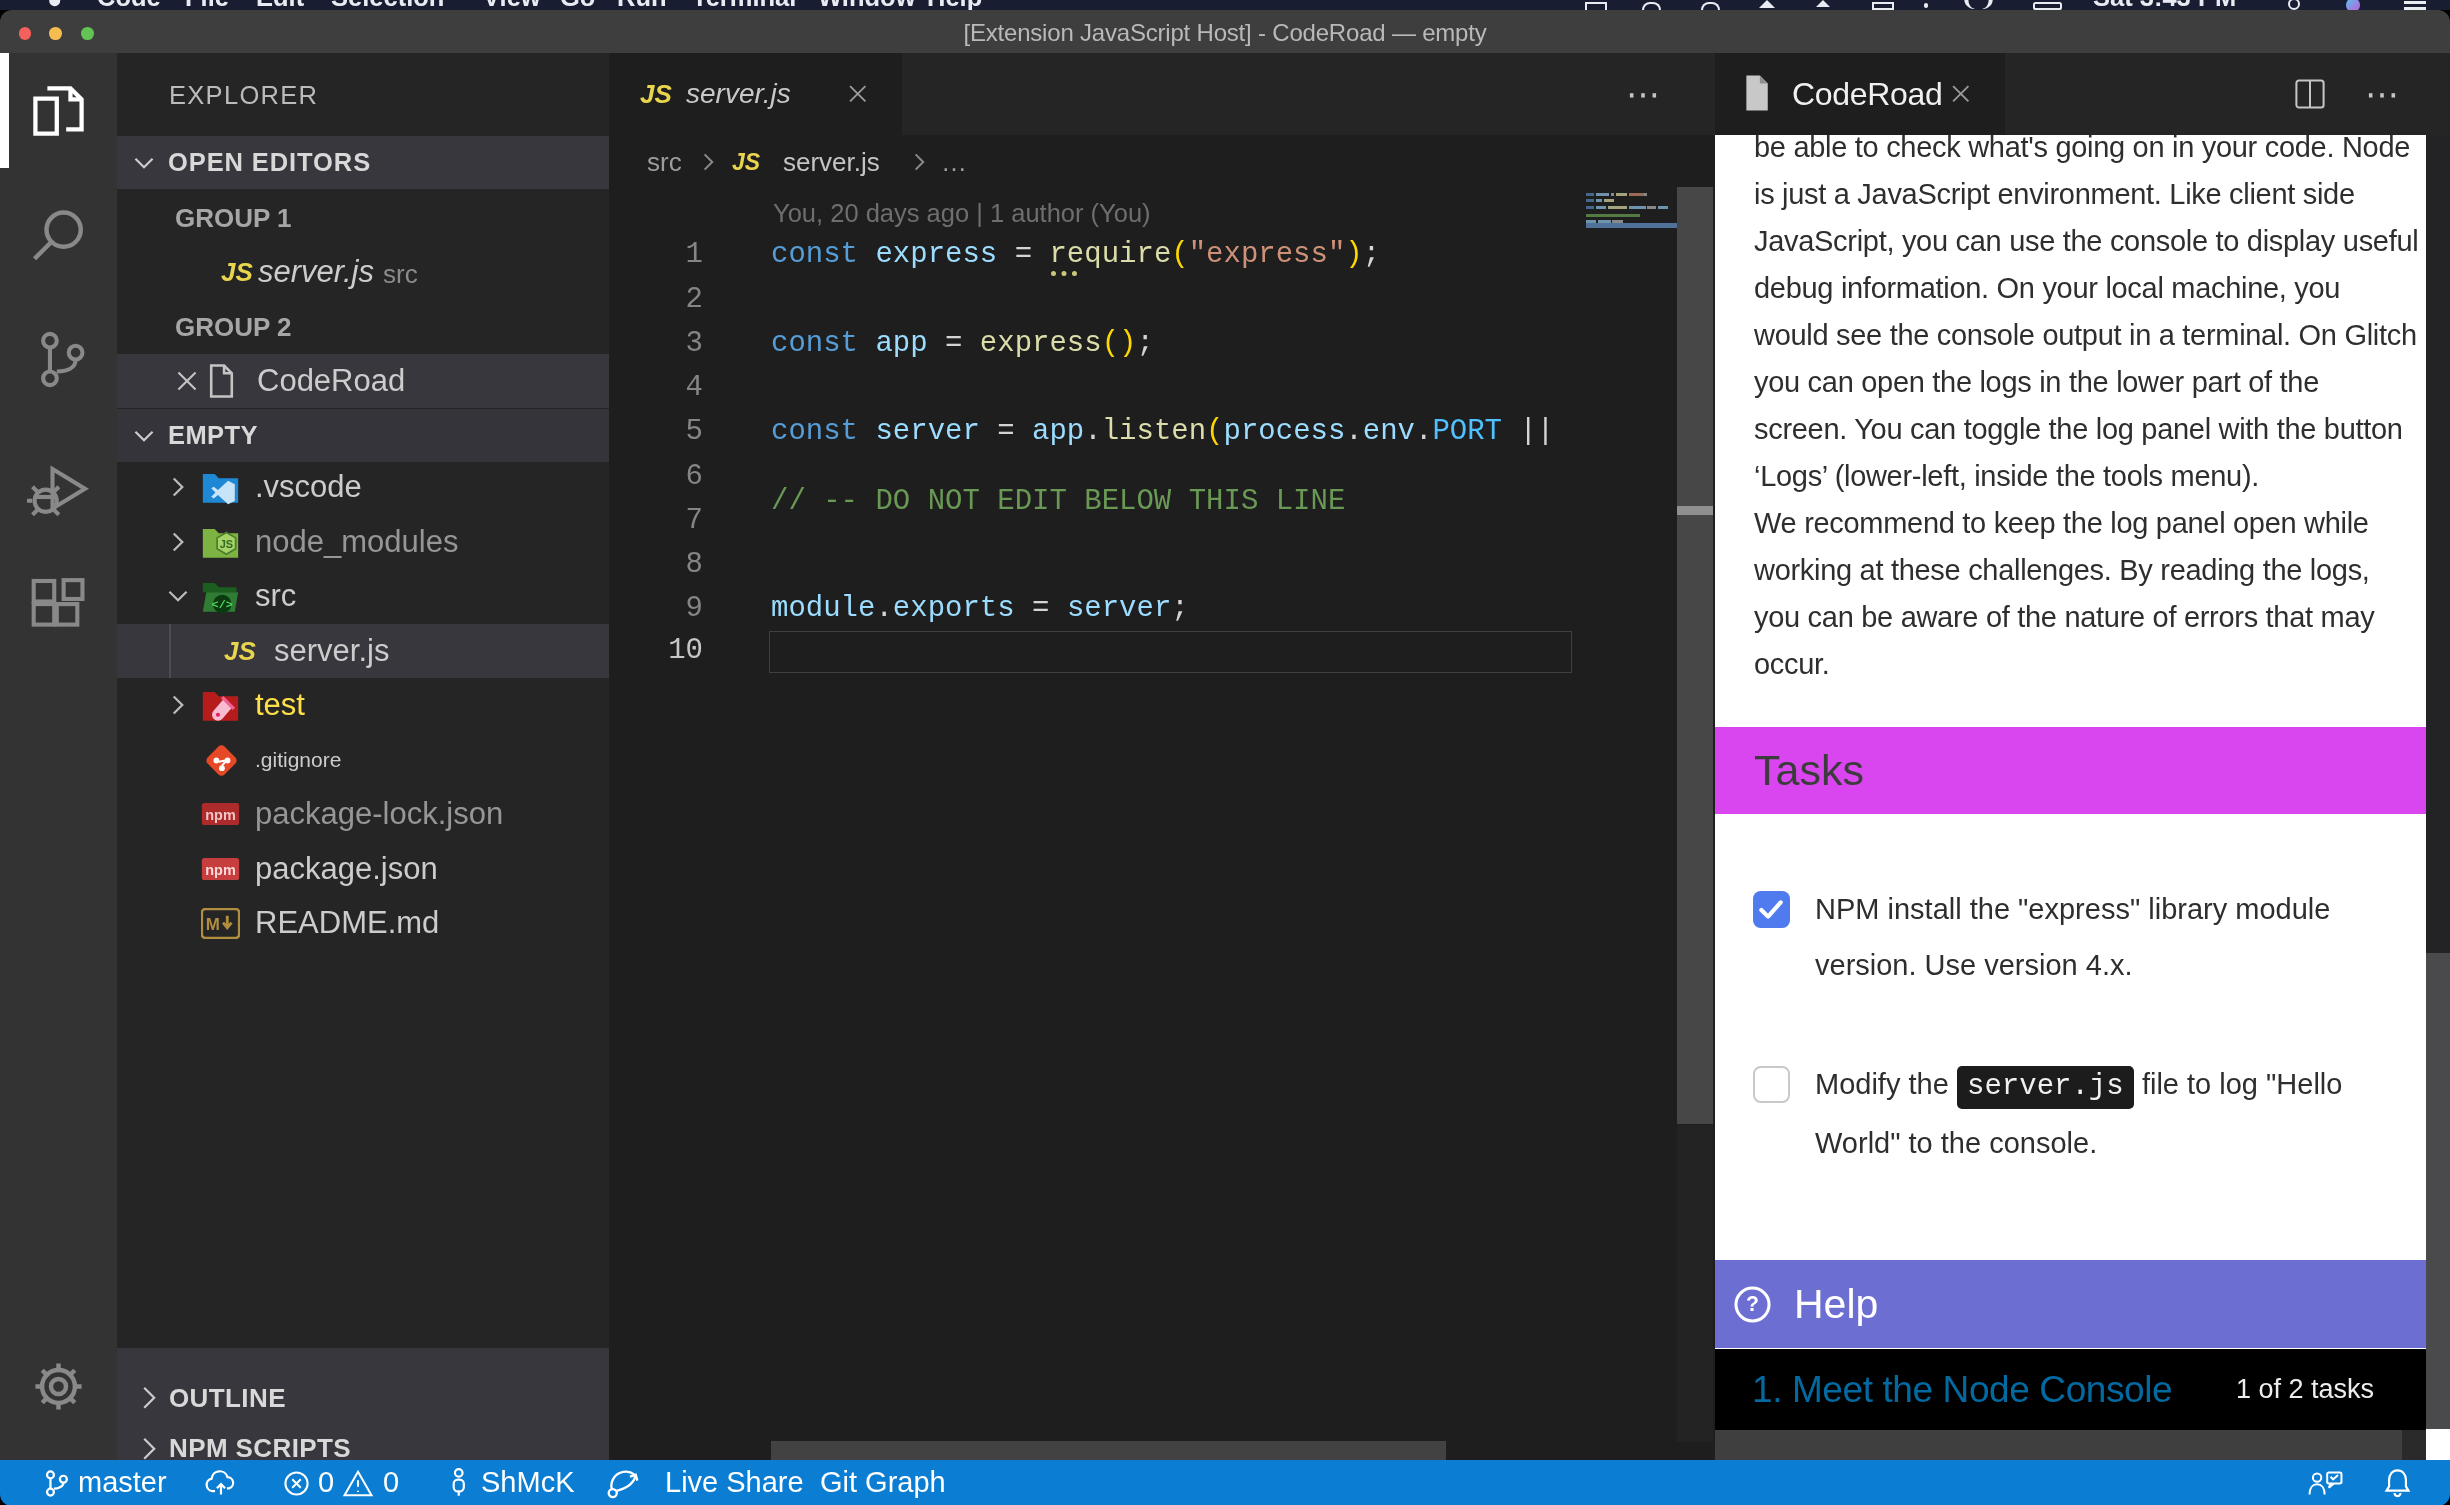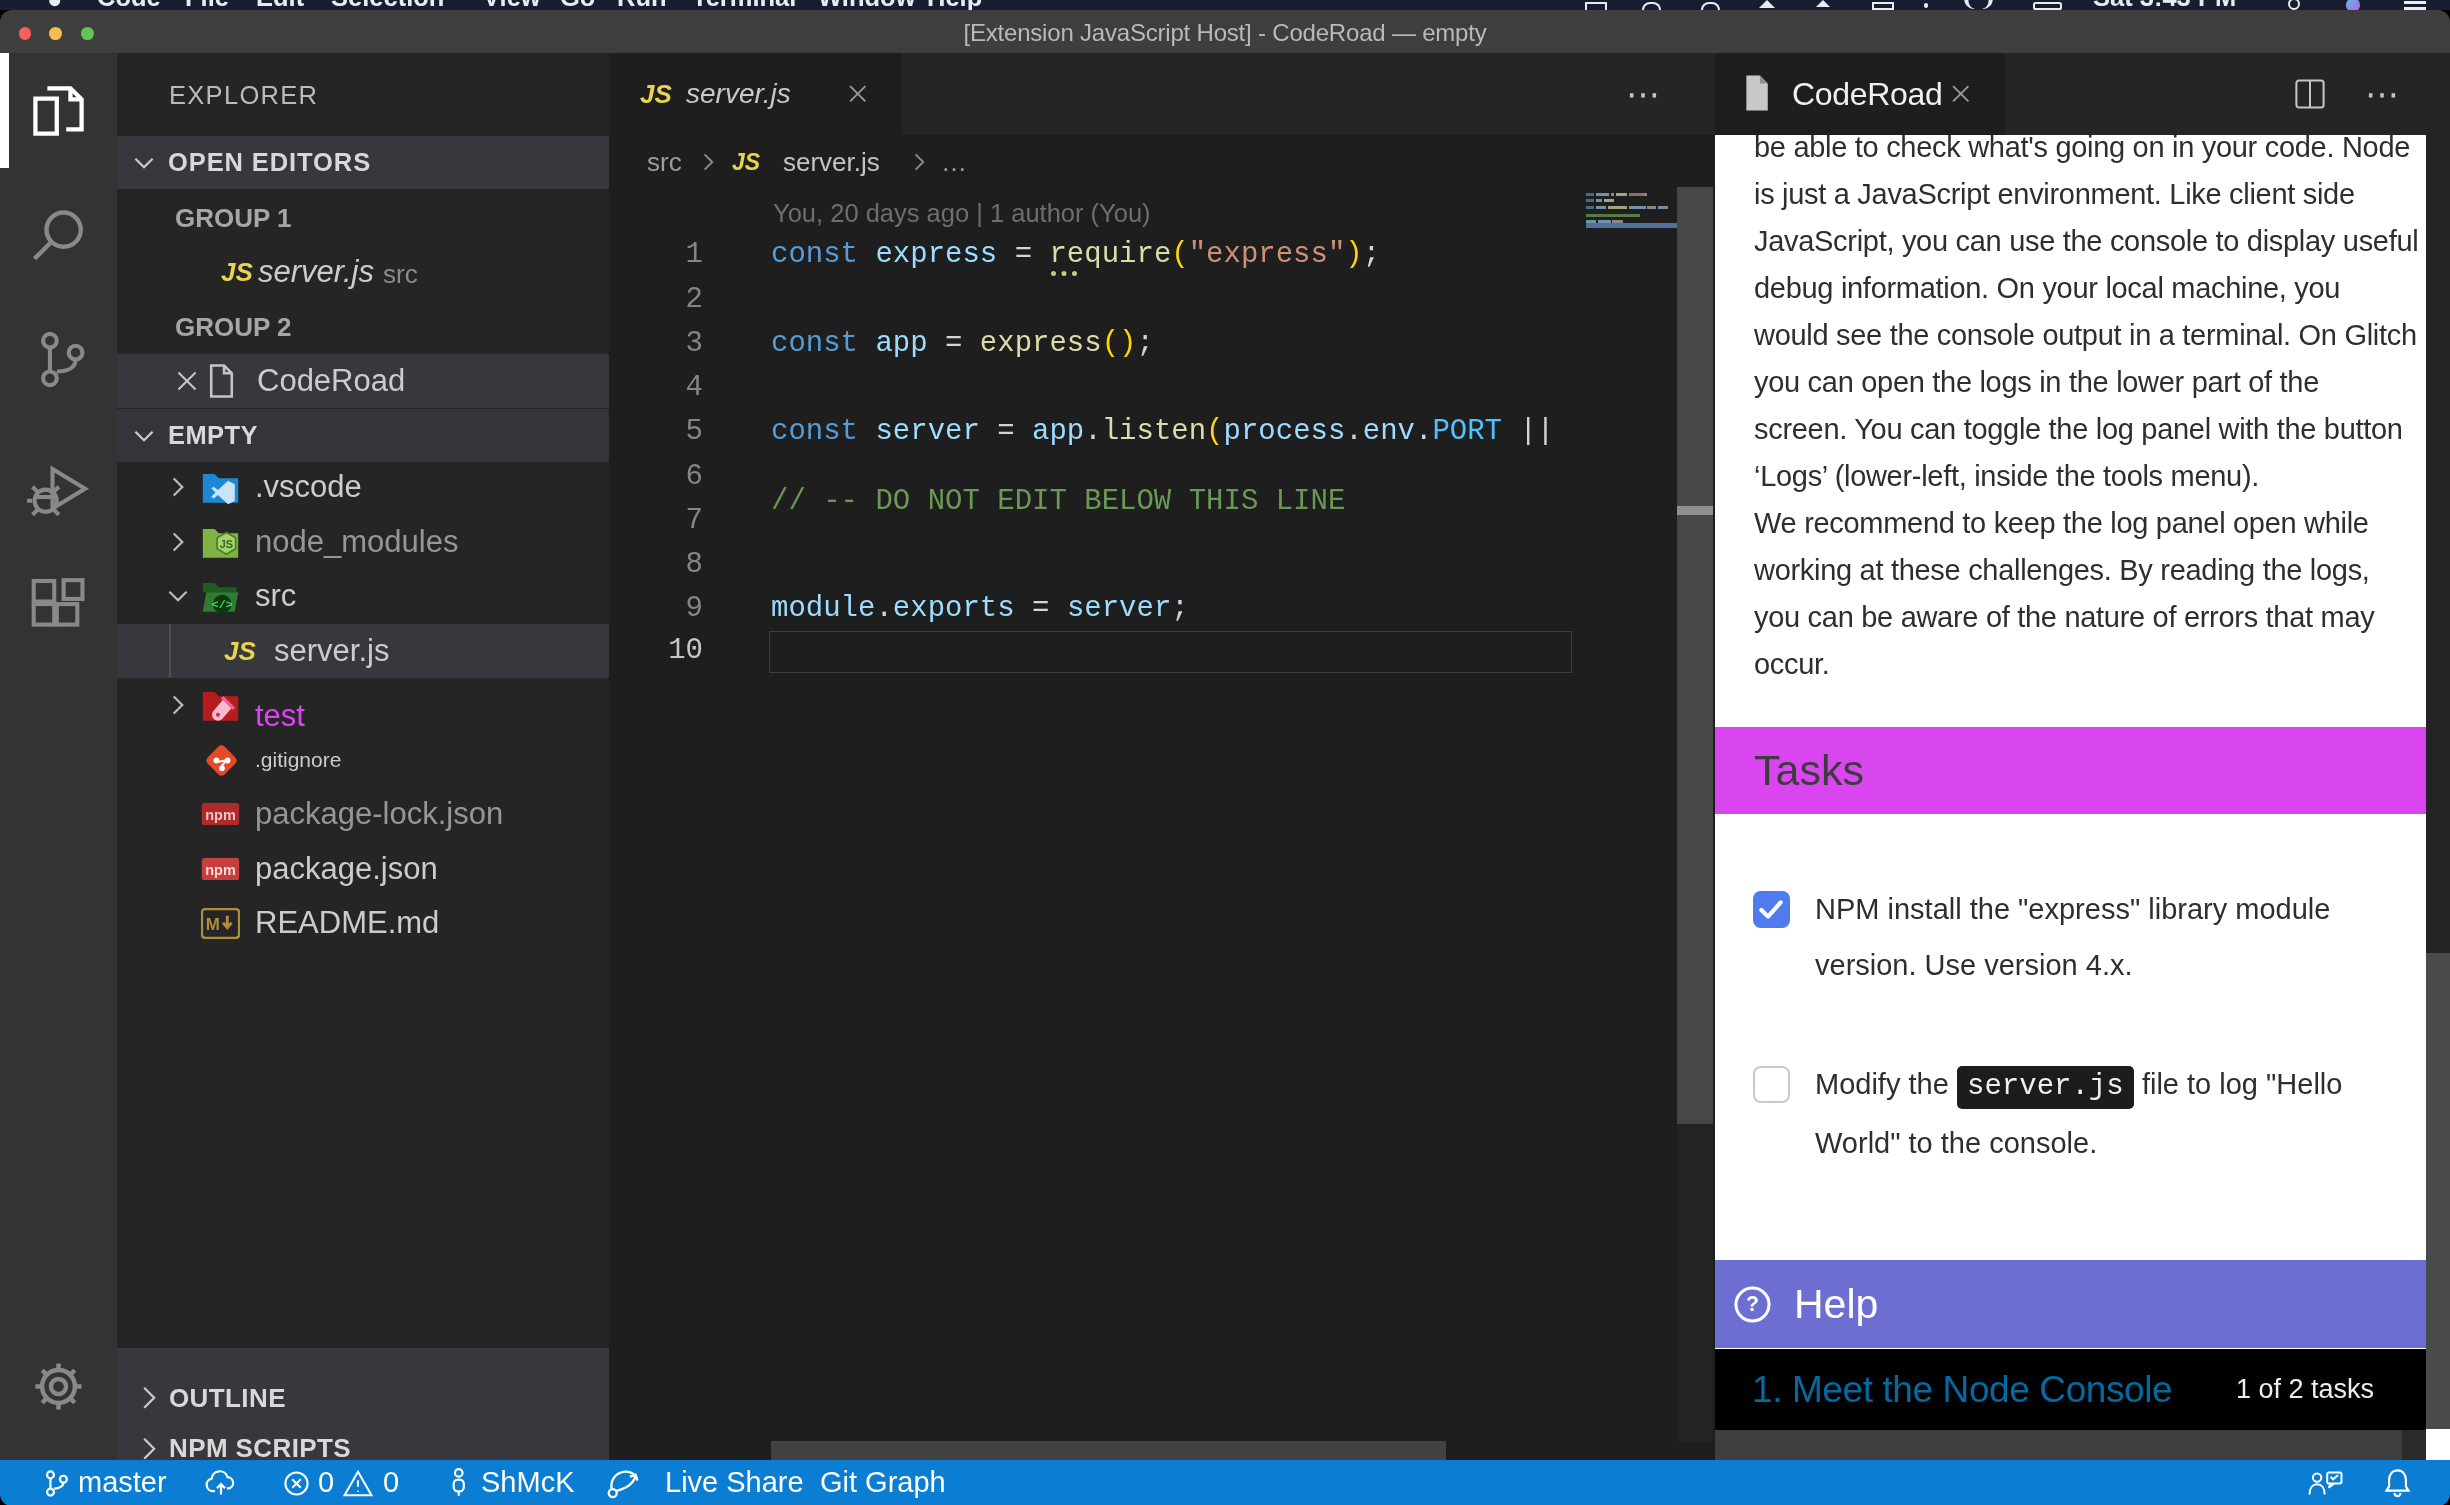--- a/index.html
+++ b/index.html
@@ -182,21 +182,21 @@
  <div class="abs" style="left:0;top:625px;width:493px;height:54px;">
   <svg class="abs" style="left:49px;top:15.3px;" width="24" height="24" viewBox="0 0 28 28">
           <path d="M9 4 L19 14 L9 24" stroke="#bbbbbb" stroke-width="2.6" fill="none"></path>
         </svg>
   <svg class="abs" style="left:84px;top:8.5px;" width="39" height="37" viewBox="0 0 46 44">
           <path d="M2 6 h14 l5 5 h23 v29 h-42 z" fill="#b71c1c"></path>
           <path d="M27 14 l10 10 l-12 14 a7 7 0 0 1 -10 -10 z" fill="#f8bbd0"></path>
           <path d="M25 12 l14 14" stroke="#f06292" stroke-width="4"></path>
           <circle cx="20" cy="33" r="2.5" fill="#e91e63"></circle>
         </svg>
-  <div class="abs" style="left:138px;top:0;height:54px;line-height:54px;color:#d946ef;font-size:31px;margin-top:11px;">test</div>
+  <div class="abs" style="left:138px;top:0;height:54px;line-height:54px;color:#fde047;font-size:31px;">test</div>
  </div>
  <div class="abs" style="left:0;top:680px;width:493px;height:54px;">
   <svg class="abs" style="left:84px;top:6.8px;" width="41" height="41" viewBox="0 0 48 48">
           <rect x="10" y="10" width="28" height="28" rx="5" transform="rotate(45 24 24)" fill="#e64926"></rect>
           <circle cx="18" cy="24" r="3.4" fill="#fff"></circle>
           <circle cx="31" cy="24" r="3.4" fill="#fff"></circle>
           <circle cx="24.5" cy="33" r="3.4" fill="#fff"></circle>
           <path d="M20.5 25.5 L28.5 24 M24.5 30 L28 26" stroke="#fff" stroke-width="2.4"></path>
         </svg>
   <div class="abs" style="left:138px;top:0;height:54px;line-height:54px;color:#cccccc;font-size:21px;">.gitignore</div>

